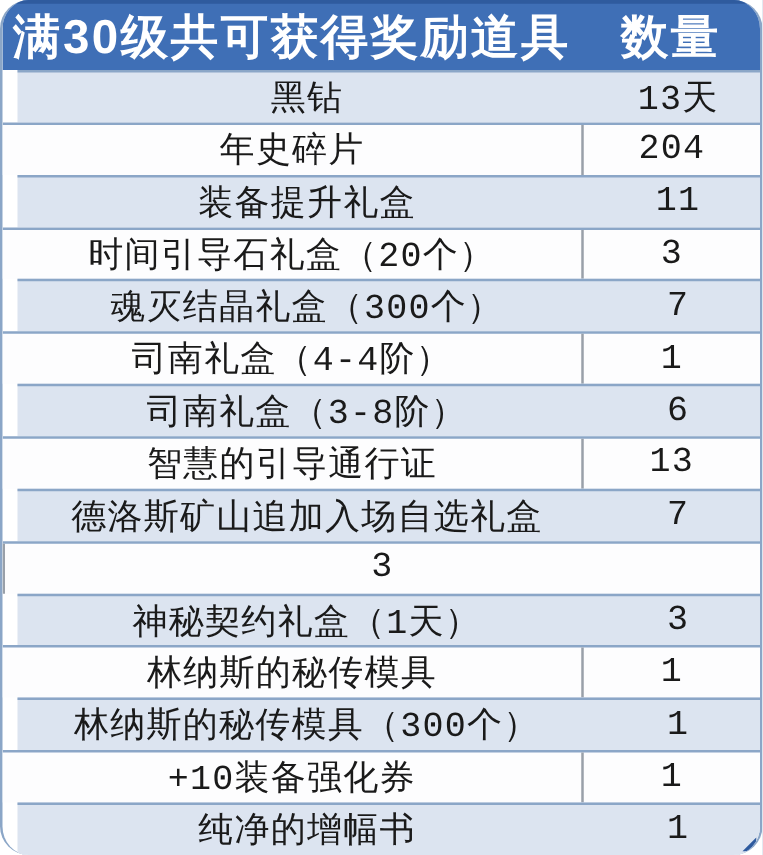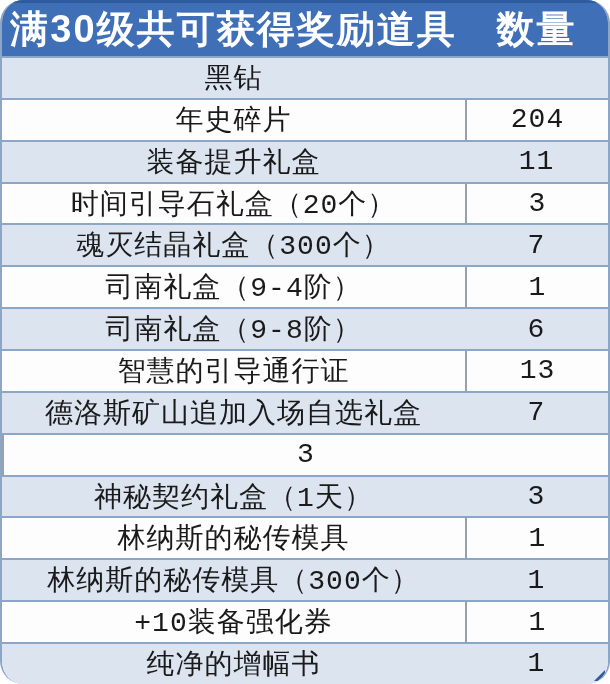--- a/index.html
+++ b/index.html
@@ -38,21 +38,21 @@
   }
   .row{
     flex:1 1 0;
     display:flex;
     background:var(--row-bg);
     border-top:2px solid var(--separator);
     font-size:28px;
     letter-spacing:1px;
     font-family:"Liberation Mono","DejaVu Sans",sans-serif;
   }
-  .row.alt{background:var(--row-alt-bg);}
+  .row.alt{background:var(--row-alt-bg);margin-left:12px;}
   .cell{
     display:flex;align-items:center;justify-content:center;
     box-sizing:border-box;
     white-space:nowrap;
     overflow:hidden;
   }
   .cell.item{flex:0 0 463px;}
   .cell.qty{flex:1 1 auto;text-align:center;}
   .row:not(.alt) .cell.qty{border-left:2px solid var(--divider);}
   .fill-handle{
@@ -68,43 +68,44 @@
 
 <div class="table">
 
   <div class="header-row">
     <div class="cell item">满30级共可获得奖励道具</div>
     <div class="cell qty">数量</div>
   </div>
 
   <div class="row alt">
     <div class="cell item">黑钻</div>
+    <div class="cell qty">13天</div>
   </div>
   <div class="row">
     <div class="cell item">年史碎片</div>
     <div class="cell qty">204</div>
   </div>
   <div class="row alt">
     <div class="cell item">装备提升礼盒</div>
     <div class="cell qty">11</div>
   </div>
   <div class="row">
     <div class="cell item">时间引导石礼盒（20个）</div>
     <div class="cell qty">3</div>
   </div>
   <div class="row alt">
     <div class="cell item">魂灭结晶礼盒（300个）</div>
     <div class="cell qty">7</div>
   </div>
   <div class="row">
-    <div class="cell item">司南礼盒（9-4阶）</div>
+    <div class="cell item">司南礼盒（4-4阶）</div>
     <div class="cell qty">1</div>
   </div>
   <div class="row alt">
-    <div class="cell item">司南礼盒（9-8阶）</div>
+    <div class="cell item">司南礼盒（3-8阶）</div>
     <div class="cell qty">6</div>
   </div>
   <div class="row">
     <div class="cell item">智慧的引导通行证</div>
     <div class="cell qty">13</div>
   </div>
   <div class="row alt">
     <div class="cell item">德洛斯矿山追加入场自选礼盒</div>
     <div class="cell qty">7</div>
   </div>

